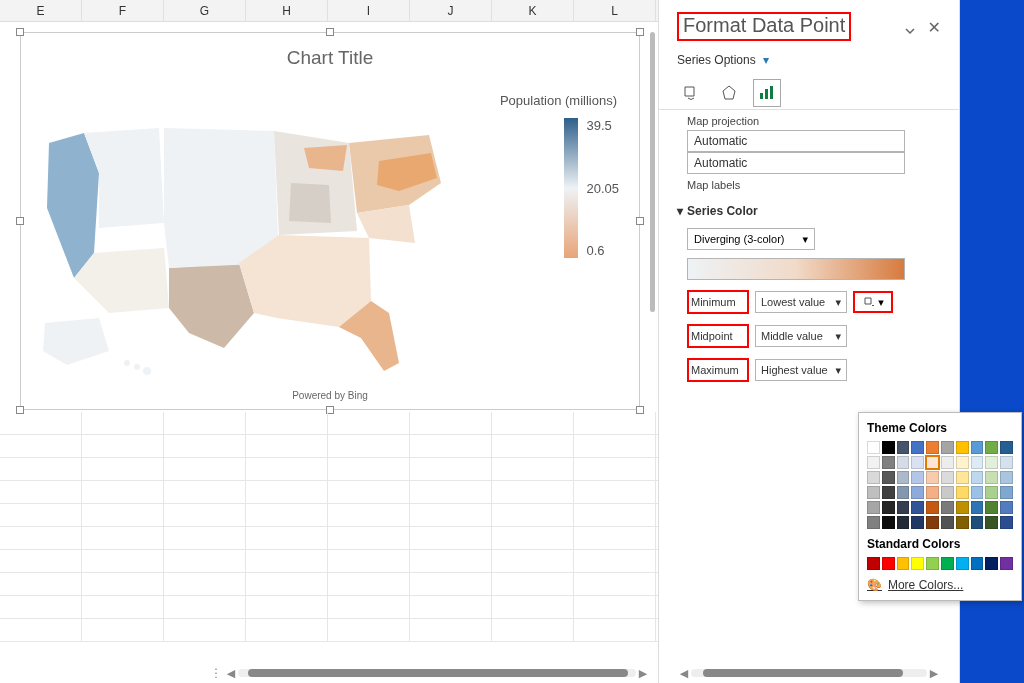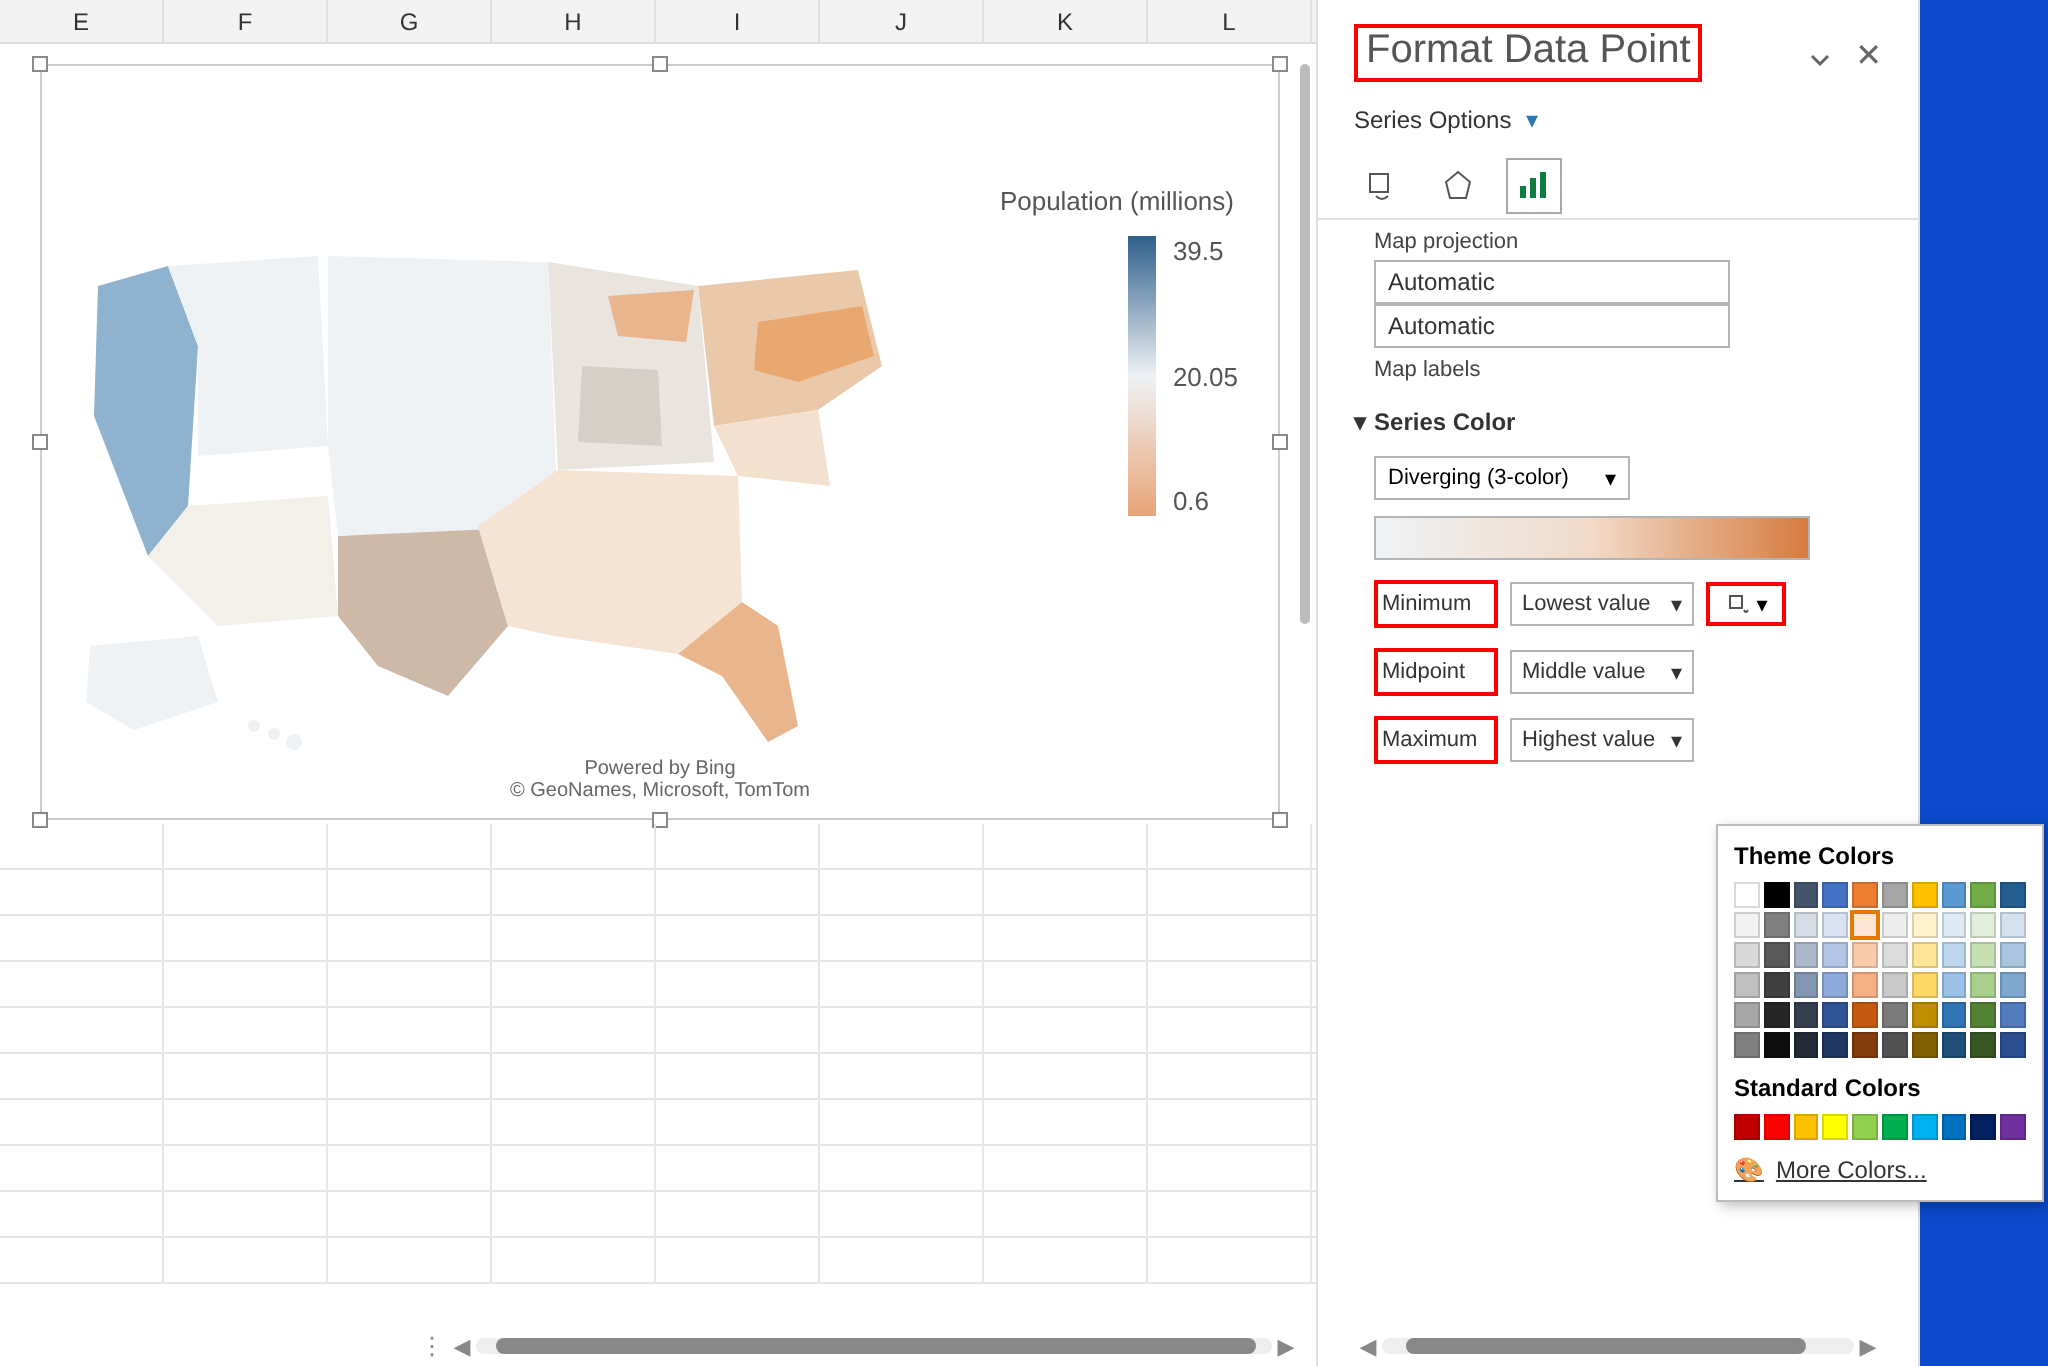--- a/index.html
+++ b/index.html
@@ -48,21 +48,21 @@
 
   .tabs { display: flex; gap: 10px; padding: 8px 18px 2px; border-bottom: 1px solid #e0e0e0; margin-bottom: 6px; }
   .tab { width: 28px; height: 28px; border: 1px solid transparent; display: flex; align-items: center; justify-content: center; }
   .tab.active { border: 1px solid #a8a8a8; position: relative; }
   .tab.active::after { content: ""; position: absolute; left: 0; right: 0; bottom: -3px; height: 2px; background: #fff; }
 
   .scroll-body { position: absolute; top: 110px; bottom: 20px; left: 0; right: 0; overflow: hidden; padding: 0 18px; }
   .sec-head { font-size: 12px; font-weight: 600; color: #333; padding: 10px 0 4px; }
   .sec-head .ch { color: #333; margin-right: 4px; }
   .field-label { font-size: 11px; color: #444; margin: 5px 0 3px 10px; }
-  .field-select { width: 178px; height: 22px; border: 1px solid #b4b4b4; background: #fff; font-size: 12px; color: #333; padding: 0 6px; margin-left: 10px; display: flex; align-items: center; justify-content: space-between; }
+  .field-select { width: 218px; height: 22px; border: 1px solid #b4b4b4; background: #fff; font-size: 12px; color: #333; padding: 0 6px; margin-left: 10px; display: flex; align-items: center; justify-content: space-between; }
   .mini-select { width: 92px; height: 22px; border: 1px solid #b4b4b4; background: #fff; font-size: 11px; color: #333; padding: 0 5px; display: inline-flex; align-items: center; justify-content: space-between; }
   .color-row { margin-left: 10px; display: flex; align-items: center; margin-top: 6px; }
   .color-type { width: 128px; height: 22px; border: 1px solid #b4b4b4; font-size: 11px; display: flex; align-items: center; justify-content: space-between; padding: 0 6px; }
   .grad-bar { width: 218px; height: 22px; margin: 8px 0 10px 10px; border: 1px solid #b4b4b4; background: linear-gradient(to right, #eef2f5 0%, #f1dac8 50%, #d77b3f 100%); }
 
   .mmm-row { display: flex; align-items: center; margin: 4px 0 10px 10px; gap: 6px; }
   .mmm-label { width: 62px; font-size: 11px; color: #333; border: 2px solid red; padding: 4px 2px; text-align: left; }
   .fill-btn { width: 40px; height: 22px; border: 1px solid #b4b4b4; display: flex; align-items: center; justify-content: center; font-size: 11px; }
   .fill-btn.hl { border: 2px solid red; }
 
@@ -106,20 +106,21 @@
   <div class="chart-wrap">
     <div class="handle tl"></div>
     <div class="handle tm"></div>
     <div class="handle tr"></div>
     <div class="handle ml"></div>
     <div class="handle mr"></div>
     <div class="handle bl"></div>
     <div class="handle bm"></div>
     <div class="handle br"></div>
 
+    <div class="chart-title">Chart Title</div>
 
     <div class="legend">
       <div class="legend-title">Population (millions)</div>
       <div class="legend-body">
         <div class="legend-grad"></div>
         <div class="legend-ticks">
           <span>39.5</span>
           <span>20.05</span>
           <span>0.6</span>
         </div>
@@ -160,21 +161,20 @@
         <path d="M6,210 L60,205 L70,238 L28,252 L4,238 Z" fill="#eef2f5"></path>
 
         <circle cx="88" cy="250" r="3" fill="#eef2f5"></circle>
         <circle cx="98" cy="254" r="3" fill="#eef2f5"></circle>
         <circle cx="108" cy="258" r="4" fill="#eef2f5"></circle>
       </svg>
     </div>
 
     <div class="attrib">
       <div>Powered by Bing</div>
-      <div>© GeoNames, Microsoft, TomTom</div>
     </div>
   </div>
 
   <div class="grid">
     <div class="grid-row">
         <div class="grid-cell"></div>
         <div class="grid-cell"></div>
         <div class="grid-cell"></div>
         <div class="grid-cell"></div>
         <div class="grid-cell"></div>

